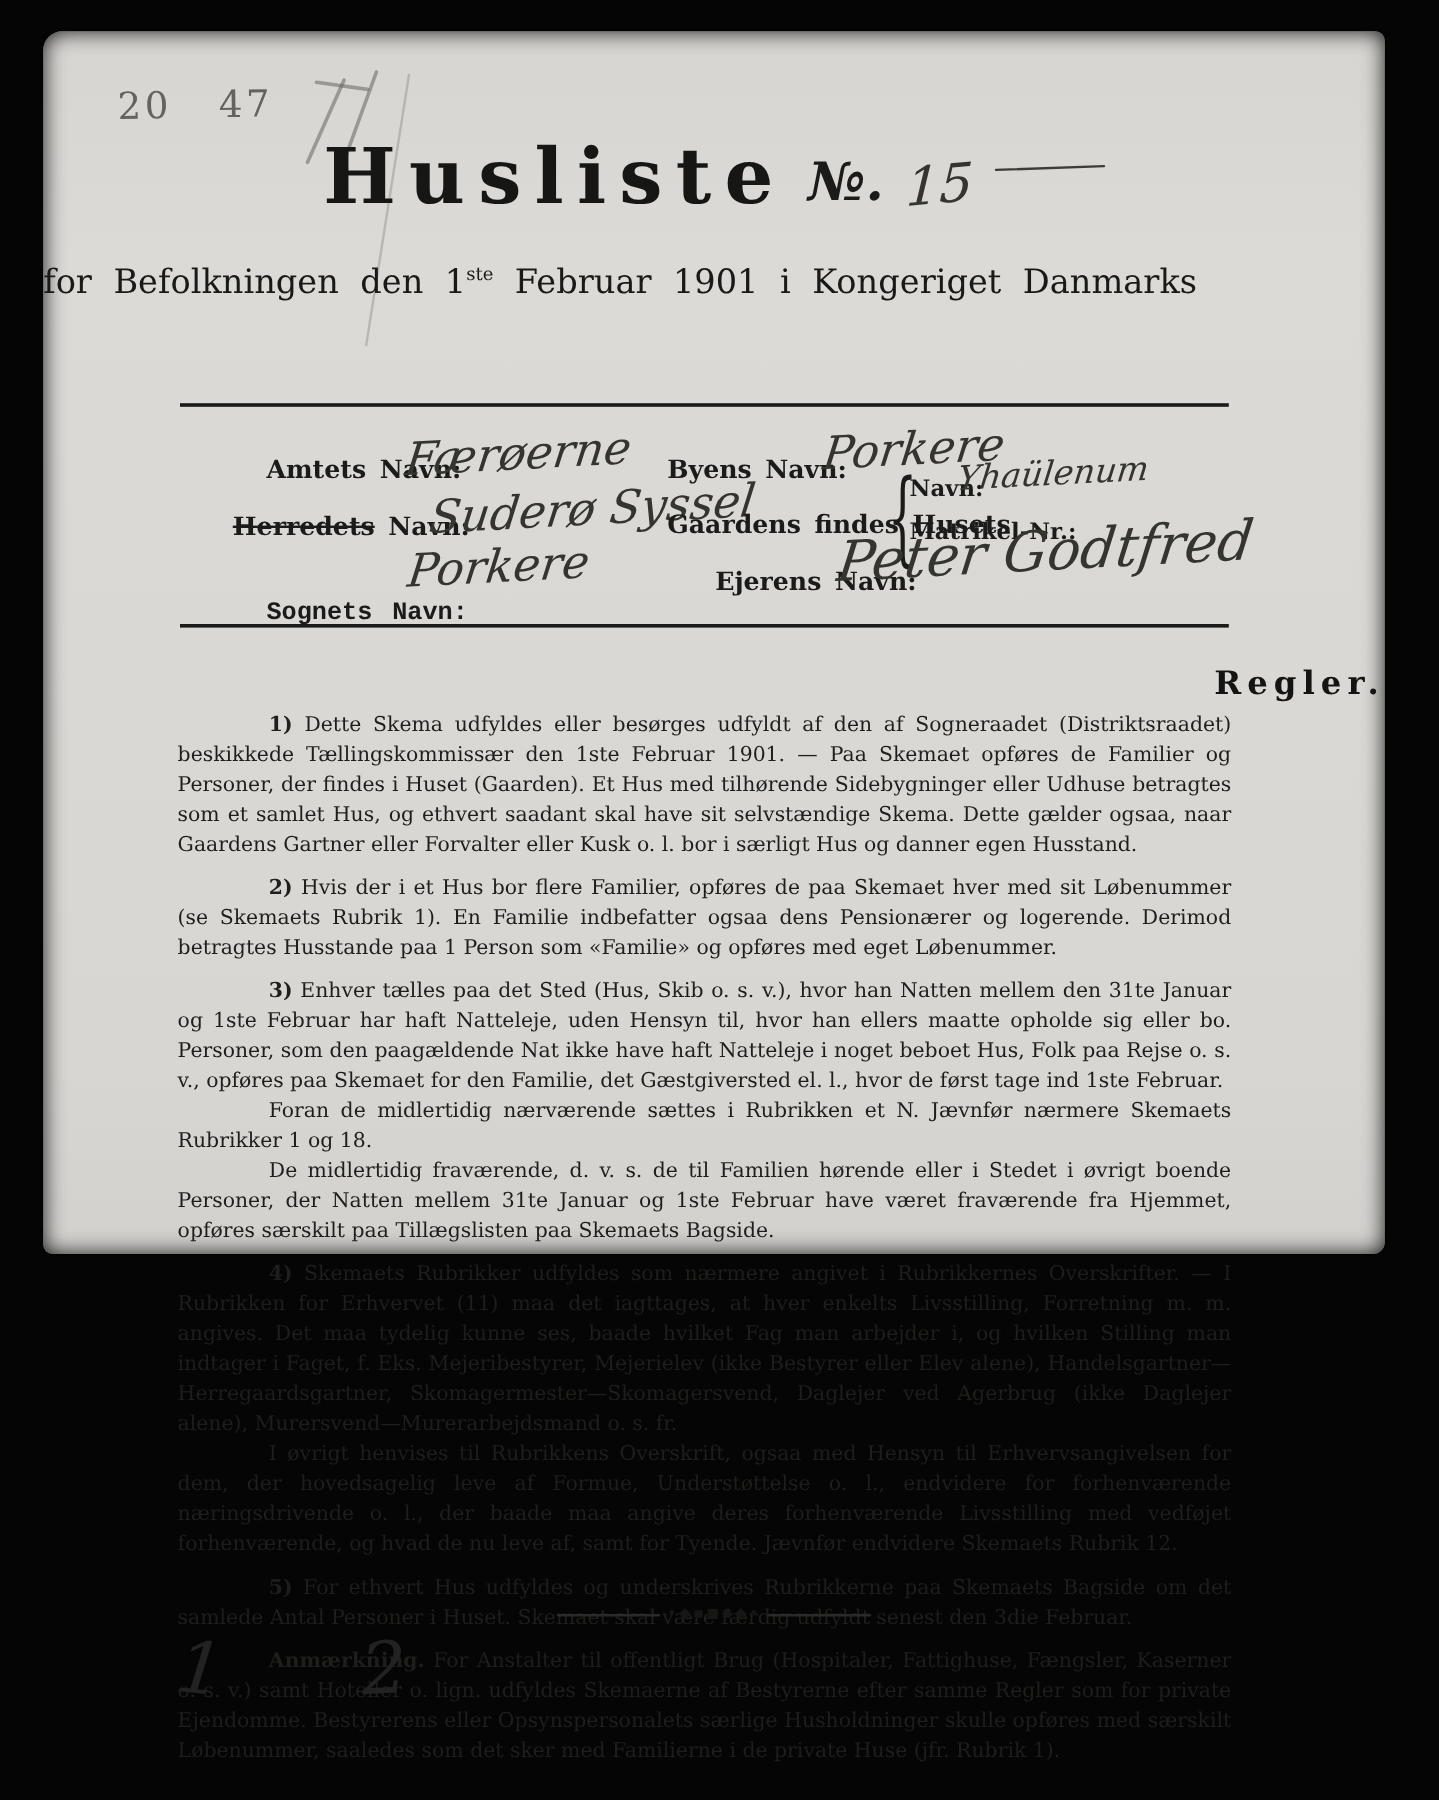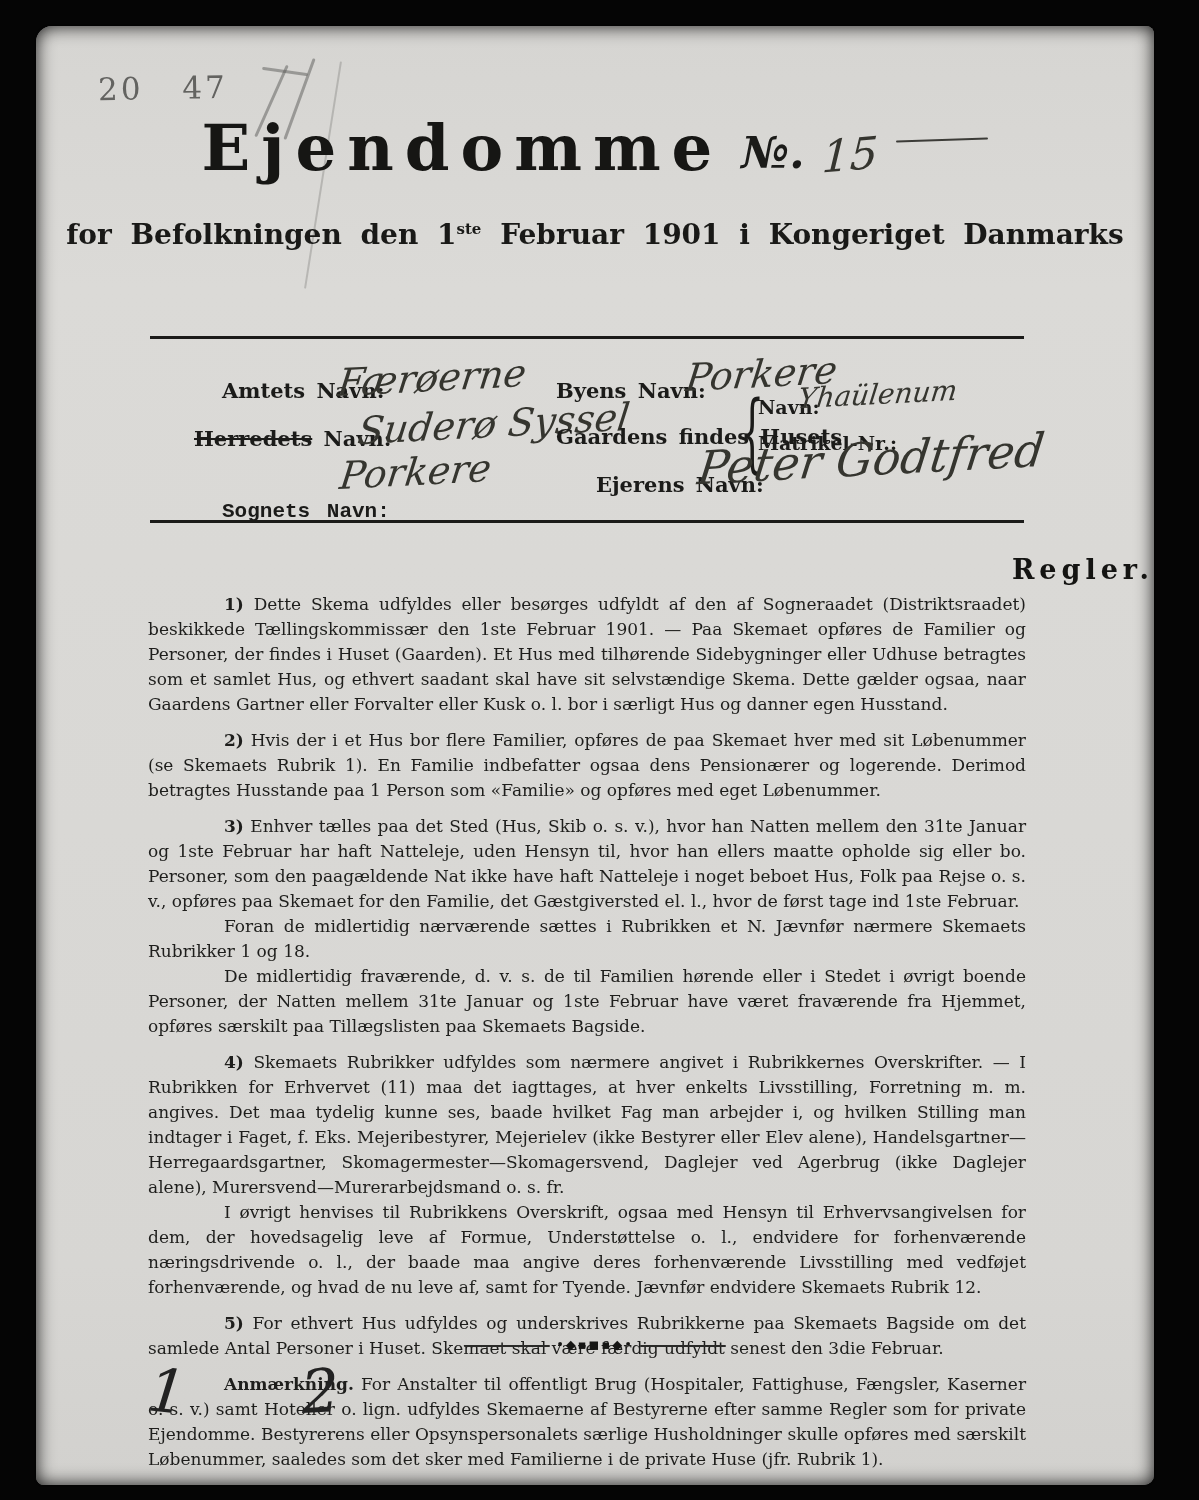--- a/index.html
+++ b/index.html
@@ -5,21 +5,21 @@
   html,body{margin:0;padding:0;}
   body{
     width:1199px;height:1500px;
     background:#070707;
     position:relative;
     overflow:hidden;
     font-family:"DejaVu Serif","Liberation Serif",serif;
   }
   .scan-bed{position:absolute;inset:0;background:#050505;}
   .page{
-    position:absolute;left:36px;top:26px;width:1118px;height:1459px;
+    position:absolute;left:36px;top:26px;width:1118px;height:1019px;
     background:linear-gradient(180deg,#d6d5d2 0%,#dbdad7 18%,#d9d8d5 55%,#d7d6d3 85%,#d2d1ce 100%);
     border-radius:16px 8px 10px 8px;
     box-shadow:0 0 18px rgba(0,0,0,.9) inset, 0 0 2px #000;
     color:#1c1c1a;
   }
   .stamp{
     position:absolute;left:62px;top:44px;
     font-size:31px;color:#4f4f4d;opacity:.85;
     letter-spacing:3px;word-spacing:26px;transform:rotate(-1deg);
   }
@@ -44,21 +44,21 @@
     font-family:"DejaVu Serif","Liberation Serif",serif;}
   .title-num{
     font-size:44px;transform:rotate(-5deg) skewX(-8deg);display:inline-block;
   }
   .title-flourish{
     width:92px;height:2px;background:#3c3c38;align-self:center;
     transform:translateY(-8px) rotate(-2deg);border-radius:2px;
   }
   .subtitle{
     position:absolute;left:0;top:192px;width:100%;
-    text-align:center;font-size:28px;font-weight:bold;word-spacing:9px;color:#191917;
+    text-align:left;font-size:28px;font-weight:normal;word-spacing:9px;color:#191917;
   }
   .subtitle sup{font-size:15px;}
   .subtitle2{
     position:absolute;left:0;top:254px;width:100%;
     text-align:center;font-size:26px;font-weight:bold;letter-spacing:1px;color:#191917;
   }
   .hrule{position:absolute;left:114px;width:874px;height:3px;background:#1b1b19;}
   .hrule.r1{top:310px;}
   .hrule.r2{top:494px;}
 
@@ -106,21 +106,21 @@
 
 <div class="page">
 
   <div class="stamp">20  47</div>
   <div class="pencil s1"></div>
   <div class="pencil s2"></div>
   <div class="pencil s3"></div>
   <div class="pencil s4"></div>
 
   <div class="title-row">
-    <span class="title-main">Ejendomme</span>
+    <span class="title-main">Husliste</span>
     <span class="title-no">№.</span>
     <span class="hand title-num">15</span>
     <span class="title-flourish"></span>
   </div>
 
   <div class="subtitle"><span>for Befolkningen den 1</span><sup>ste</sup><span> Februar 1901 i Kongeriget Danmarks</span></div>
 
   <div class="hrule r1"></div>
 
   <div class="fpos flabel" style="left:186px;top:352px;">Amtets Navn:</div>

